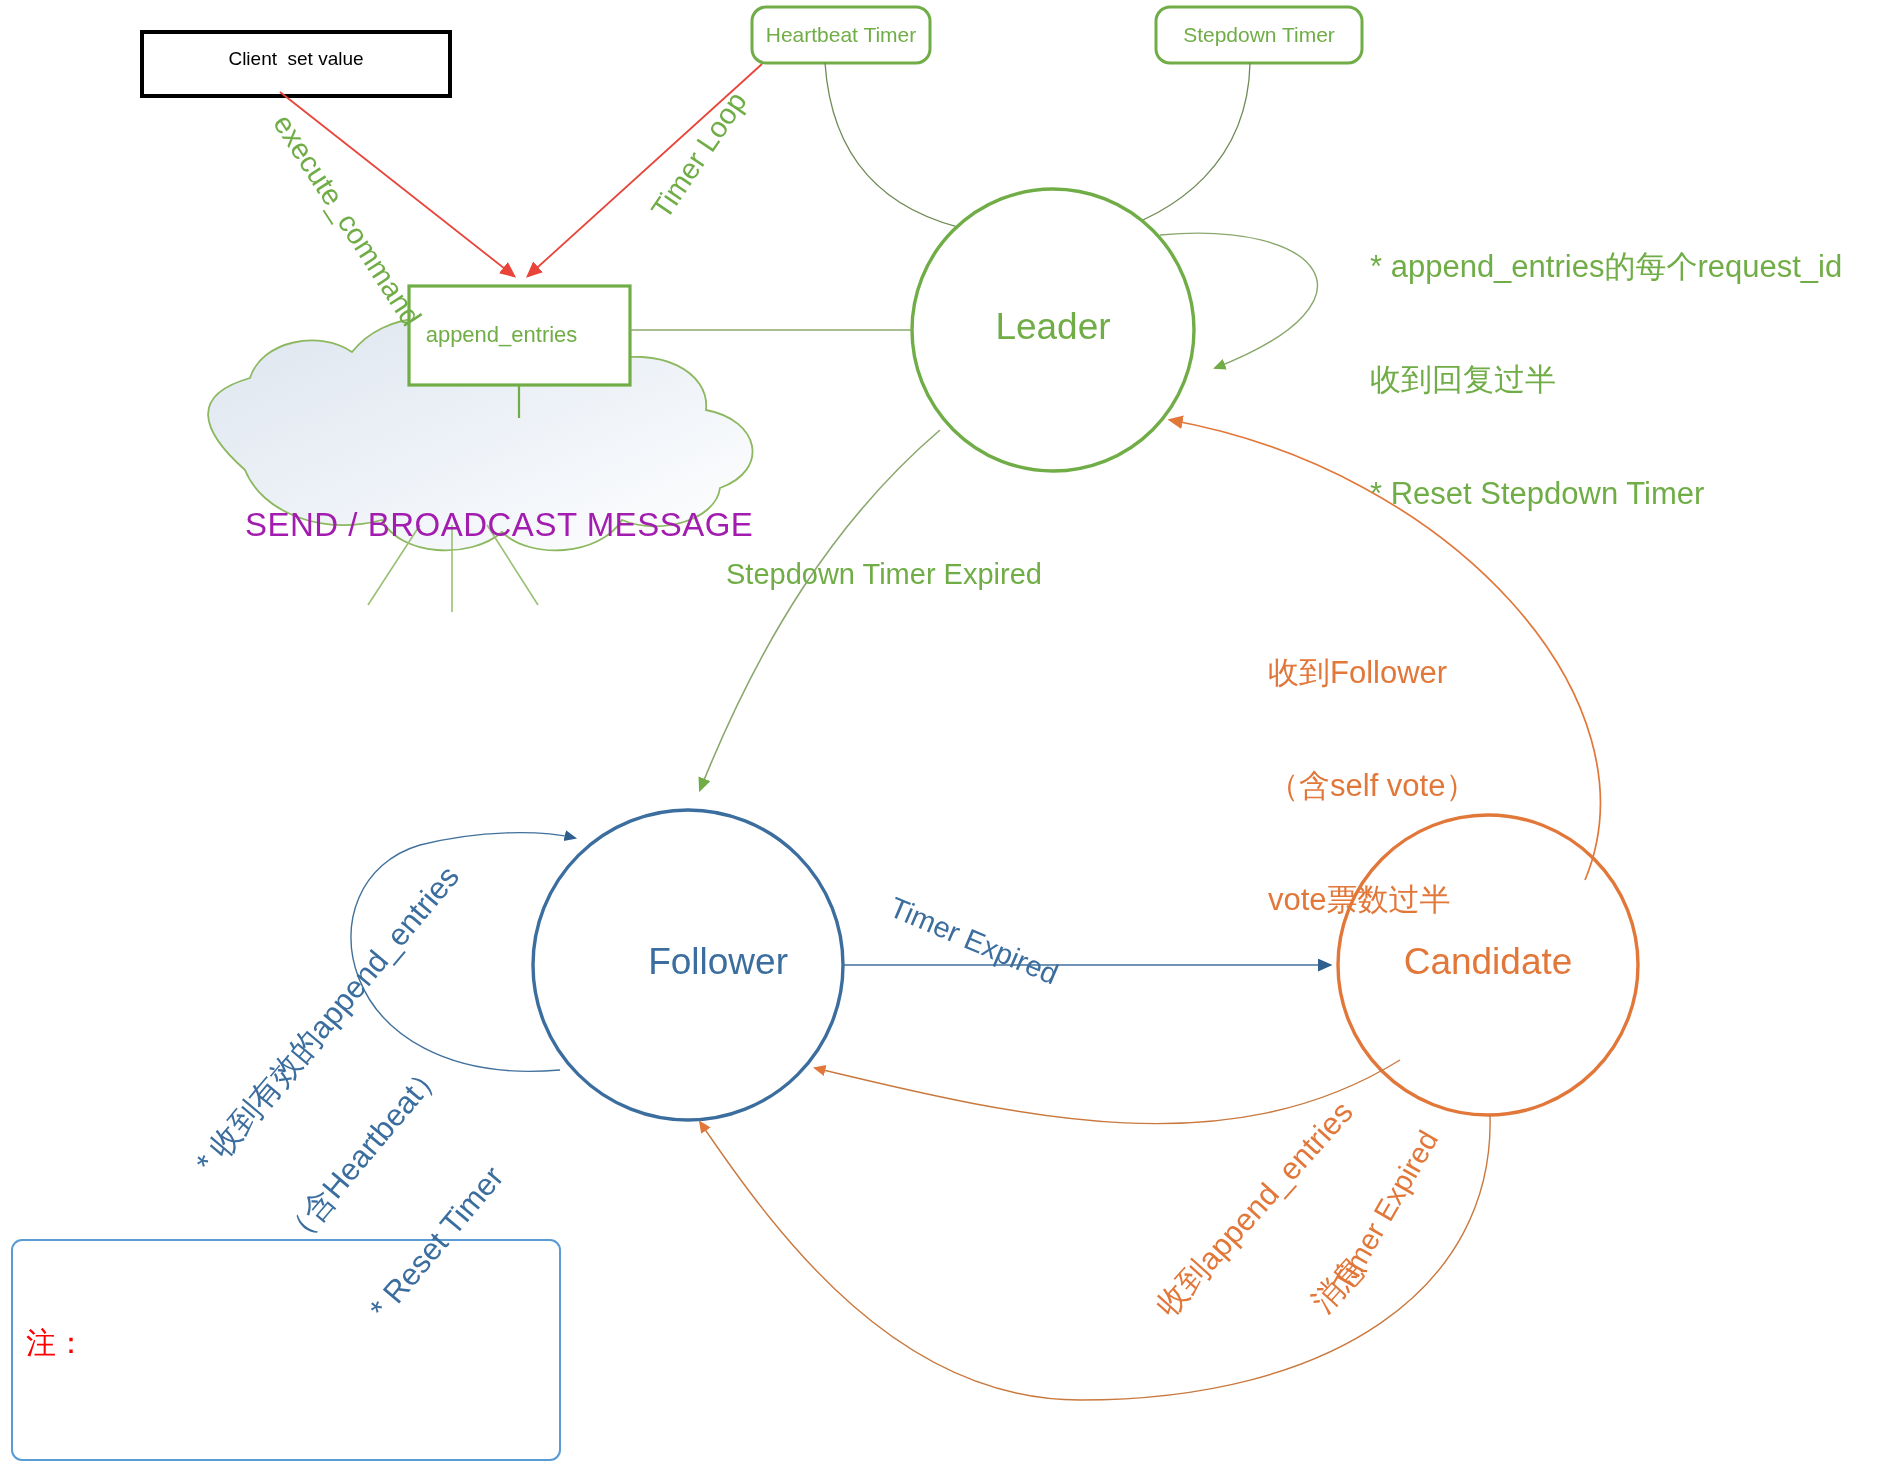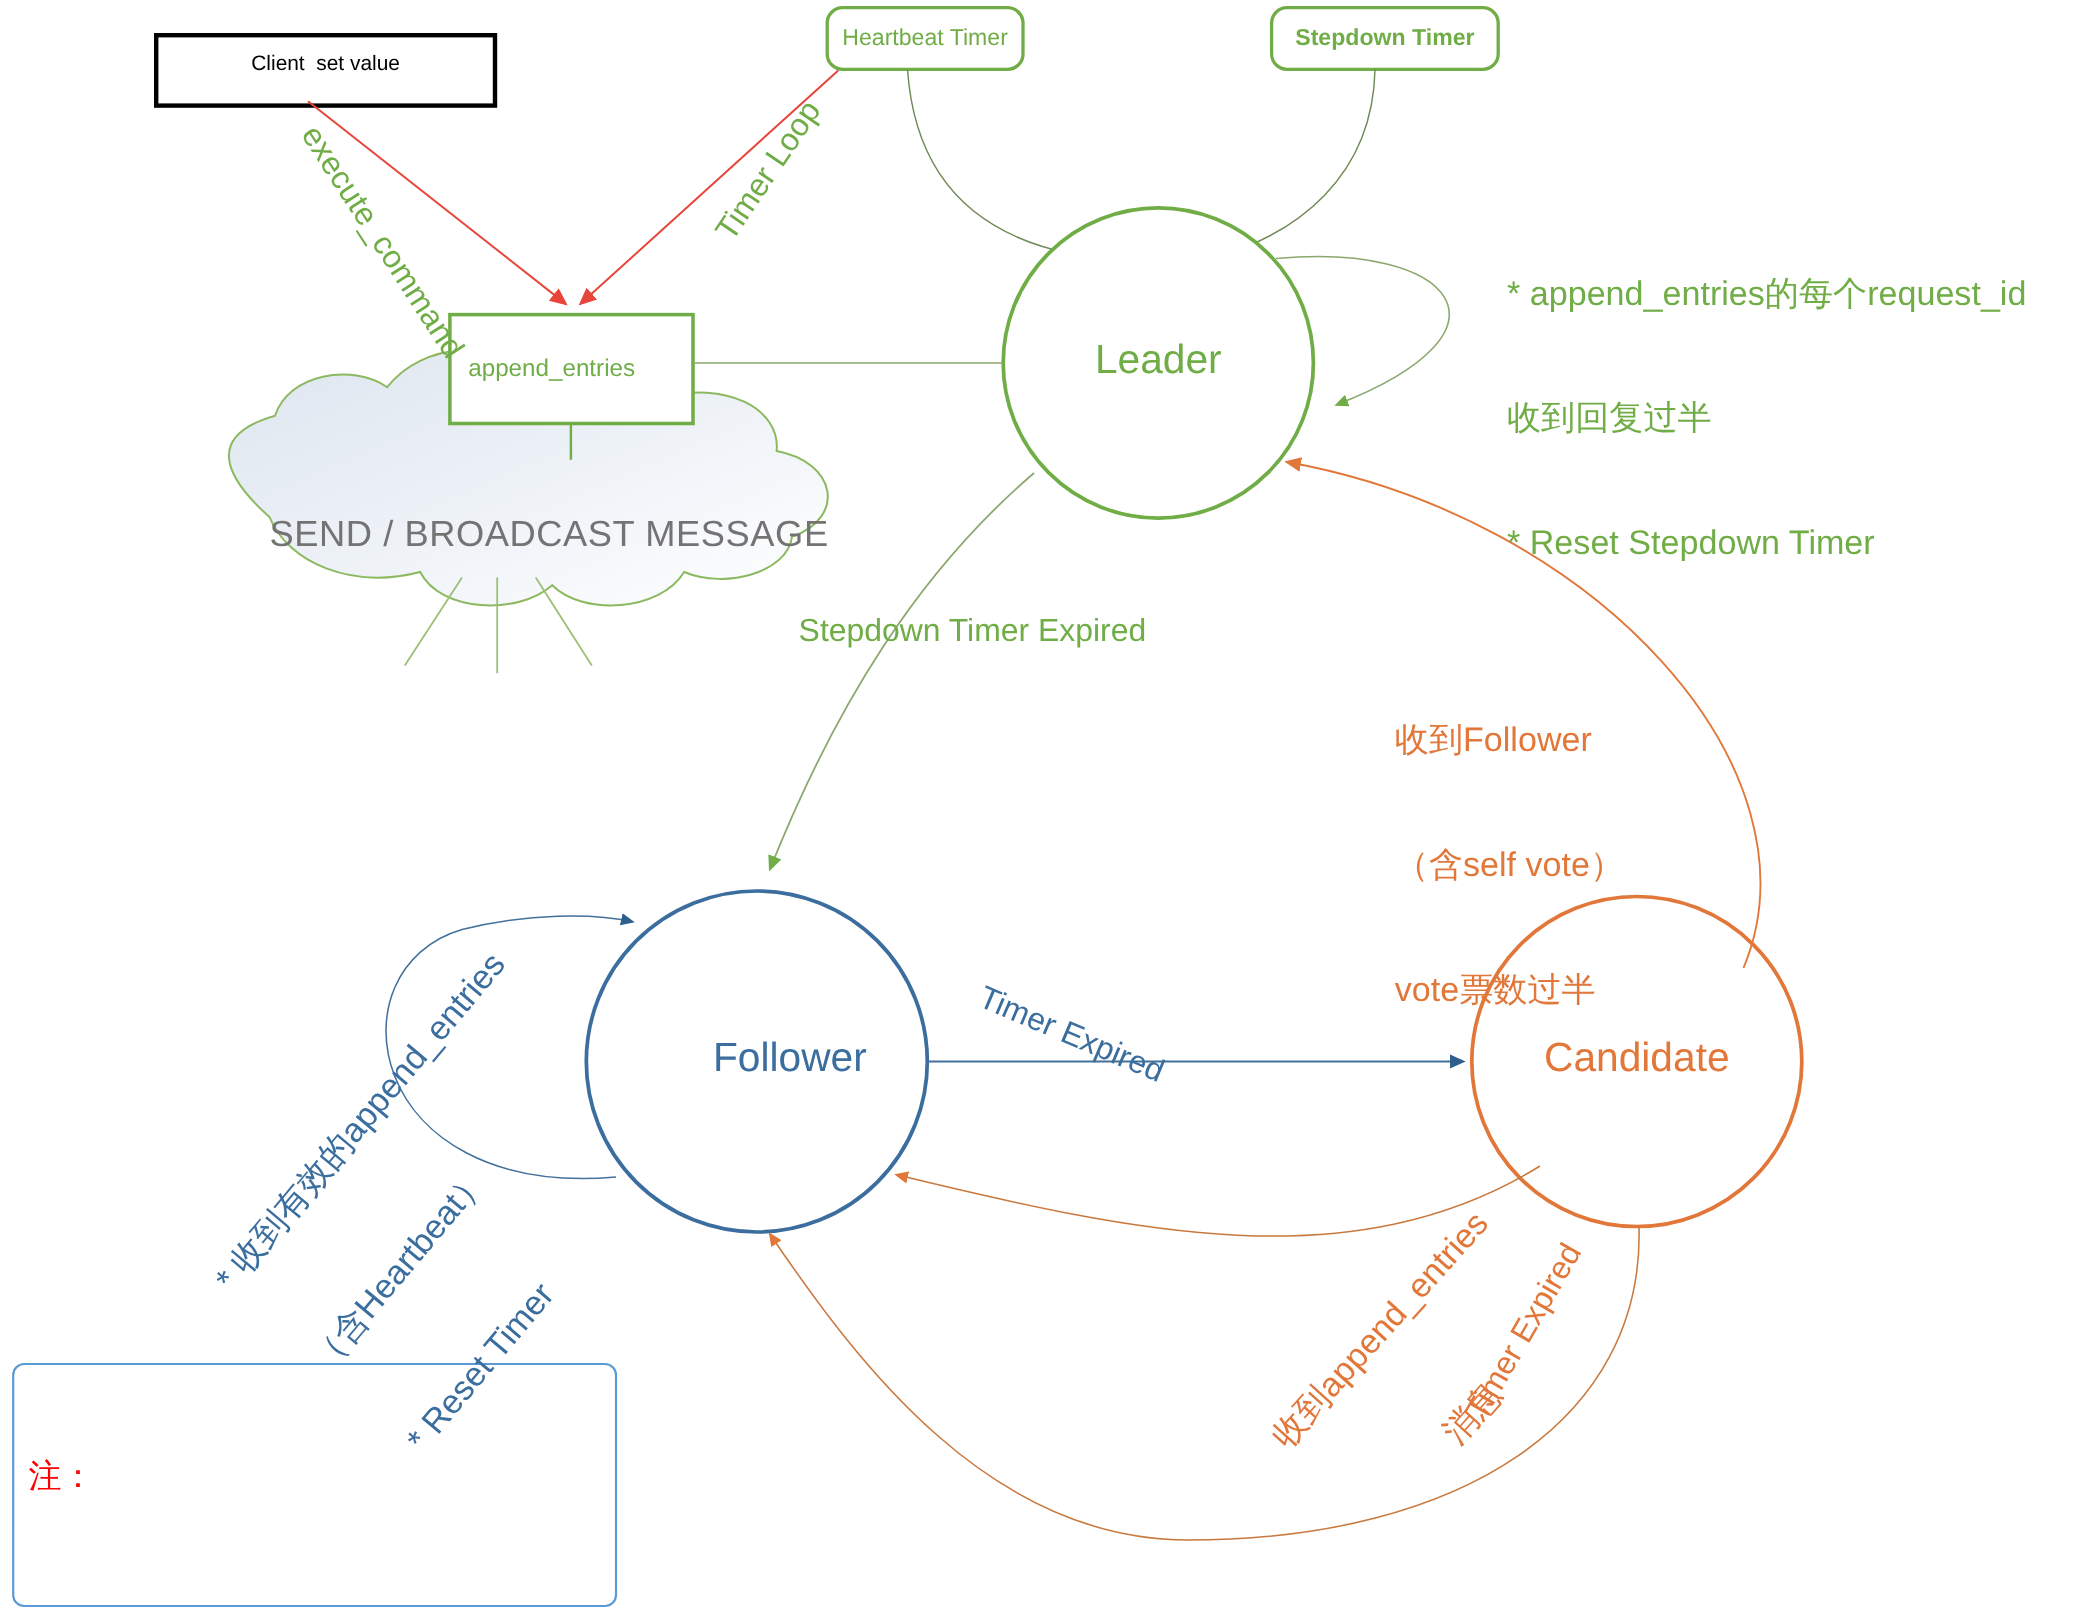--- a/index.html
+++ b/index.html
@@ -13,21 +13,21 @@
   .node-text{font-size:37px;}
   .green{color:#70ad47;}
   .blue{color:#3b6e9e;}
   .orange{color:#e2773a;}
   .red{color:#ff0000;}
   .black{color:#000;}
 
   .box-text{font-size:22px;color:#70ad47;}
   .small-box-text{font-size:21px;color:#70ad47;}
   .client-text{font-size:19px;color:#000;}
-  .cloud-text{font-size:33px;color:#737373;letter-spacing:.5px;}
+  .cloud-text{font-size:33px;color:#a21caf;letter-spacing:.5px;margin-top:40px;}
 
   .edge-label{font-size:29px;}
   .ann{font-size:31px;line-height:1.22;}
   .note{font-size:30px;line-height:1.26;}
 
   .rot{transform-origin:0 0;}
 </style>
 </head>
 <body>
 
@@ -113,21 +113,21 @@
 
     <rect x="12" y="1240" width="548" height="220" rx="10" ry="10" fill="#ffffff" stroke="#5b9bd5" stroke-width="2"></rect>
   </svg>
 
   <div class="lbl client-text" style="left:142px;top:48px;width:308px;text-align:center;">Client  set value</div>
 
   <div class="lbl box-text" style="left:409px;top:322px;width:185px;text-align:center;">append_entries</div>
 
   <div class="lbl small-box-text" style="left:752px;top:23px;width:178px;text-align:center;">Heartbeat Timer</div>
 
-  <div class="lbl small-box-text" style="left:1156px;top:23px;width:206px;text-align:center;font-weight:bold;">Stepdown Timer</div>
+  <div class="lbl small-box-text" style="left:1156px;top:23px;width:206px;text-align:center;">Stepdown Timer</div>
 
   <div class="lbl cloud-text" style="left:245px;top:466px;width:480px;text-align:center;">SEND / BROADCAST MESSAGE</div>
 
   <div class="lbl node-text green" style="left:953px;top:305px;width:200px;text-align:center;">Leader</div>
   <div class="lbl node-text blue" style="left:588px;top:940px;width:200px;text-align:right;">Follower</div>
   <div class="lbl node-text orange" style="left:1378px;top:940px;width:220px;text-align:center;">Candidate</div>
 
   <div class="lbl edge-label green rot" style="left:295px;top:108px;transform:rotate(57deg);">execute_command</div>
 
   <div class="lbl edge-label green rot" style="left:644px;top:206px;transform:rotate(-56deg);">Timer Loop</div>

